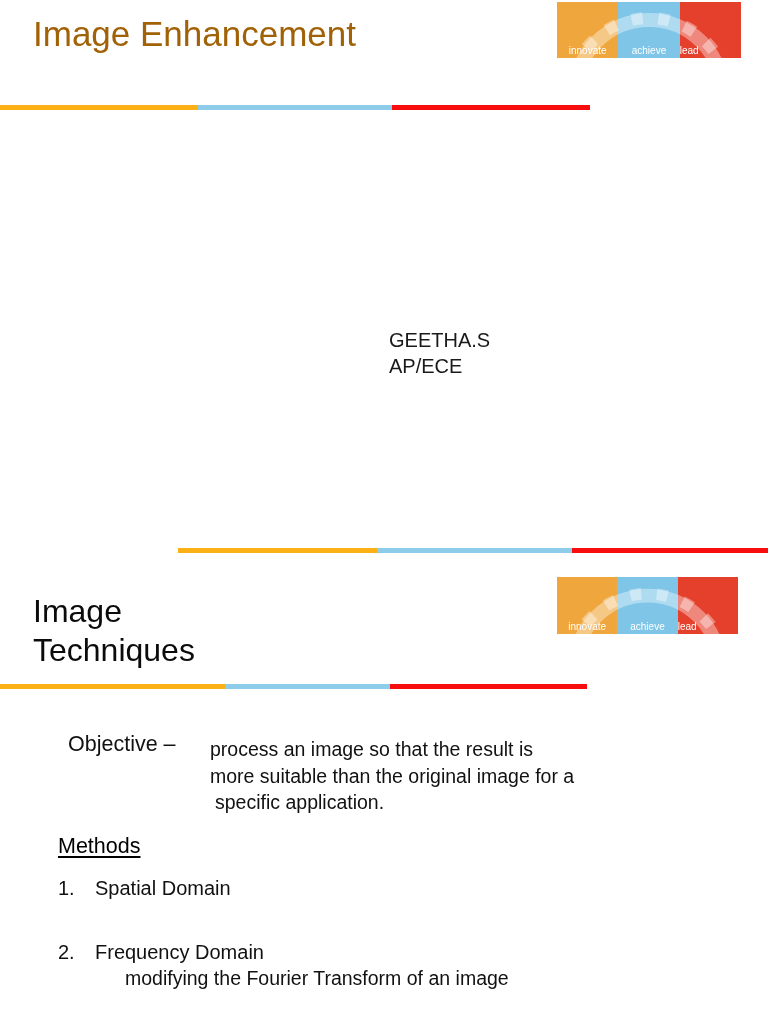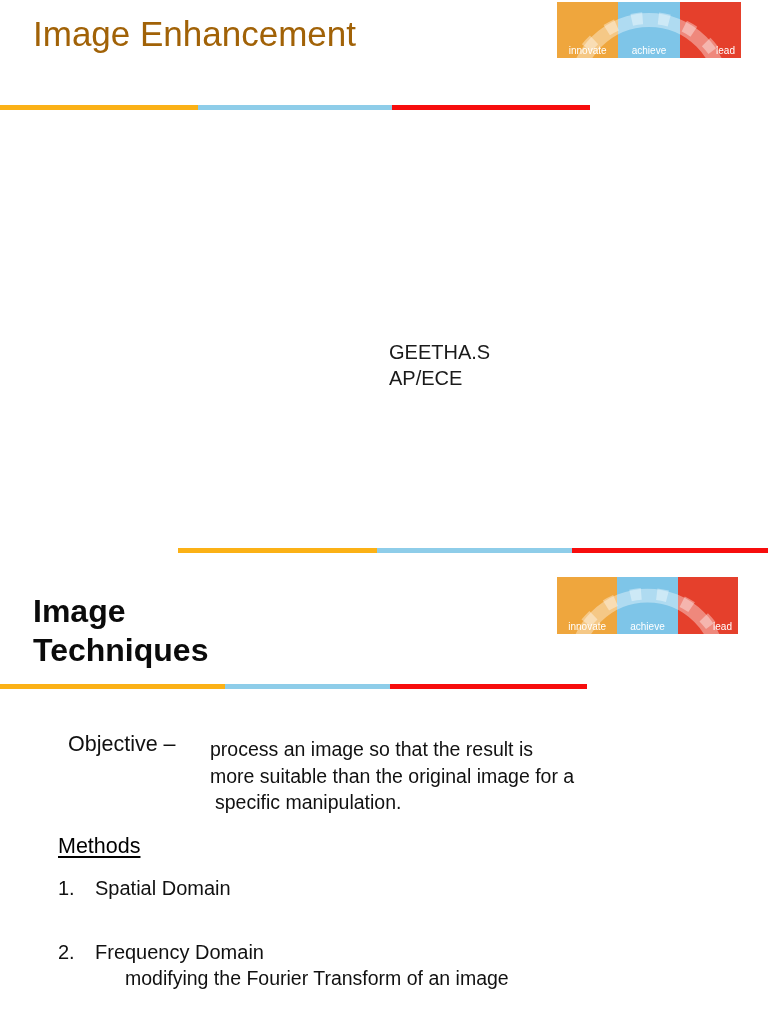--- a/index.html
+++ b/index.html
@@ -21,21 +21,21 @@
   
   .slide1-title {
     left: 33px; top: 14px;
     font-size: 35px;
     font-weight: 400;
     letter-spacing: 0px;
     color: #a16207;
     white-space: nowrap;
   }
   .author-block {
-    left: 389px; top: 340px;
+    left: 389px; top: 328px;
     font-size: 20px;
     line-height: 25.5px;
     color: #1a1a1a;
   }
 
   
   .rule { height: 5px; }
   .rule .seg { position: absolute; top: 0; height: 5px; }
 
   .rule-top { left: 0; top: 105px; width: 590px; }
@@ -57,33 +57,33 @@
   }
   .logo .block span {
     position: relative;
     z-index: 2;
     width: 100%;
     color: #ffffff;
     font-size: 10px;
     line-height: 15px;
     text-align: center;
   }
-  .logo .block.red span { text-align: right; padding-right: 6px; box-sizing: border-box; }
+  .logo .block.red span { text-align: left; padding-right: 6px; box-sizing: border-box; }
   .logo svg.gear {
     position: absolute;
     left: 0; top: 0;
     width: 100%; height: 100%;
     z-index: 1;
   }
 
   
   .slide2-title {
     left: 33px; top: 592px;
     font-size: 32px;
-    font-weight: 700;
+    font-weight: 400;
     line-height: 38.5px;
     color: #0b0b0b;
     z-index: 2;
     white-space: nowrap;
   }
   .objective-label {
     left: 68px; top: 732px;
     font-size: 21.5px;
     color: #111;
     white-space: nowrap;
@@ -180,21 +180,21 @@
 
   <div class="abs slide2-title">
     <div>Image</div>
     <div>Techniques</div>
   </div>
 
   <div class="abs objective-label">Objective –</div>
   <div class="abs objective-text">
     <div>process an image so that the result is</div>
     <div>more suitable than the original image for a</div>
-    <div class="line3">specific manipulation.</div>
+    <div class="line3">specific application.</div>
   </div>
 
   <div class="abs methods-heading">Methods</div>
 
   <div class="abs m-num num1">1.</div>
   <div class="abs m-name name1">Spatial Domain</div>
 
   <div class="abs m-num num2">2.</div>
   <div class="abs m-name name2">Frequency Domain</div>
   <div class="abs m-desc desc2">modifying the Fourier Transform of an image</div>

